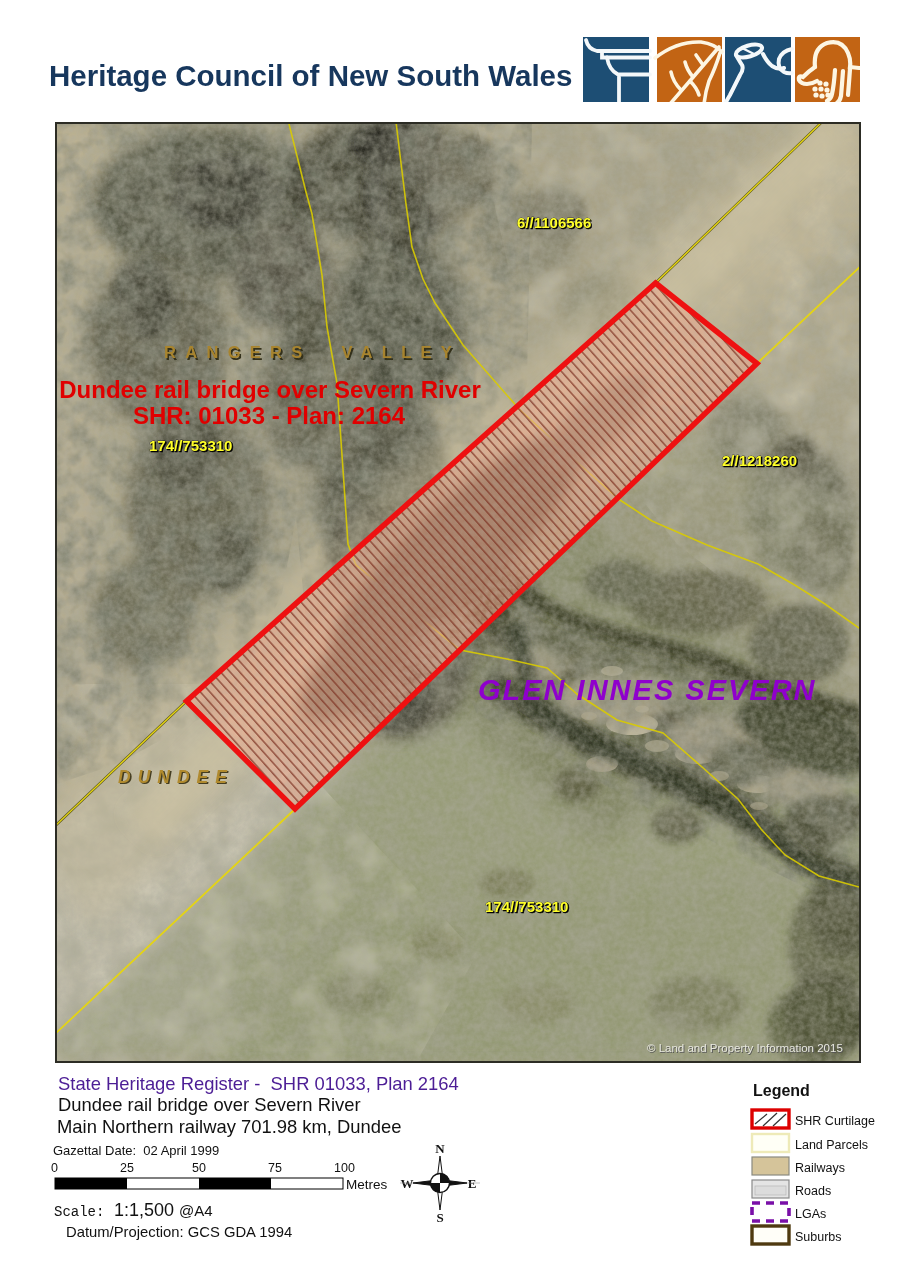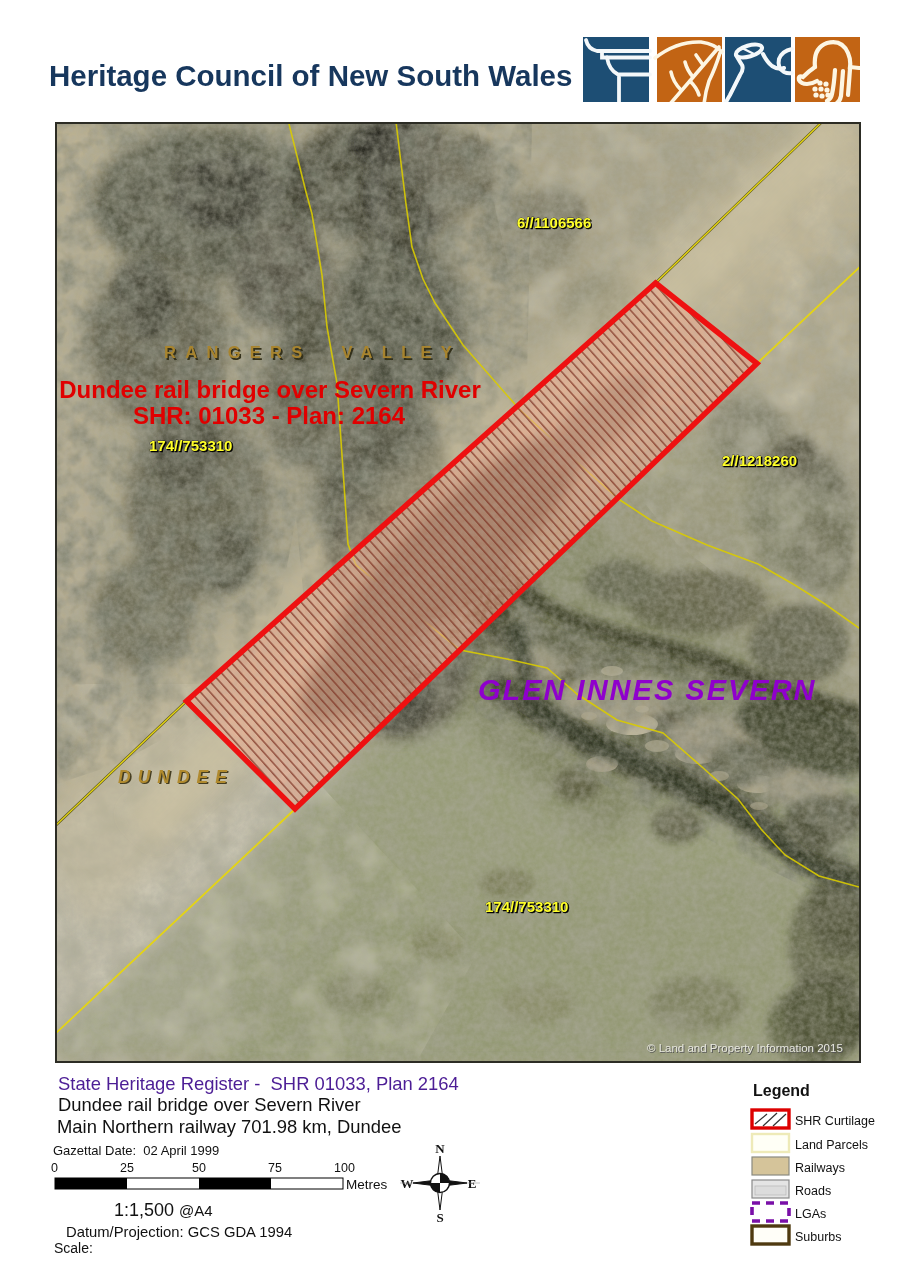--- a/index.html
+++ b/index.html
@@ -353,21 +353,21 @@
 <path d="M42,70 L45,46 L39,46 Z"></path>
 <path d="M15,43 L39,40 L39,46 Z" fill="#111"></path>
 <path d="M69,43 L45,40 L45,46 Z" fill="#111"></path>
 </g>
 <circle cx="42" cy="43" r="9.5" fill="#fff" stroke="#111" stroke-width="1.4"></circle>
 <path d="M42,43 L42,33.5 A9.5,9.5 0 0 1 51.5,43 Z" fill="#111"></path>
 <path d="M42,43 L42,52.5 A9.5,9.5 0 0 1 32.5,43 Z" fill="#111"></path>
 </svg>
 </div>
 
-<div class="abs" style="left:54px;top:1240px;font-size:14px;color:#111;">Scale:</div>
+<div class="abs" style="left:54px;top:1204px;font-size:14px;color:#111;font-family:Liberation Mono, monospace;">Scale:</div>
 <div class="abs" style="left:114px;top:1200px;font-size:18px;color:#111;">1:1,500 <span style="font-size:15px;">@A4</span></div>
 
 <div class="abs" style="left:54px;top:1224px;font-size:14.8px;color:#111;margin-left:12px;">Datum/Projection: GCS GDA 1994</div>
 
 <div class="abs" style="left:745px;top:1078px;width:180px;height:180px;">
 <svg width="180" height="180" viewBox="0 0 180 180">
 
 <text x="8" y="18" font-family="Liberation Sans" font-size="16" font-weight="bold" fill="#111">Legend</text>
 
 <g>

